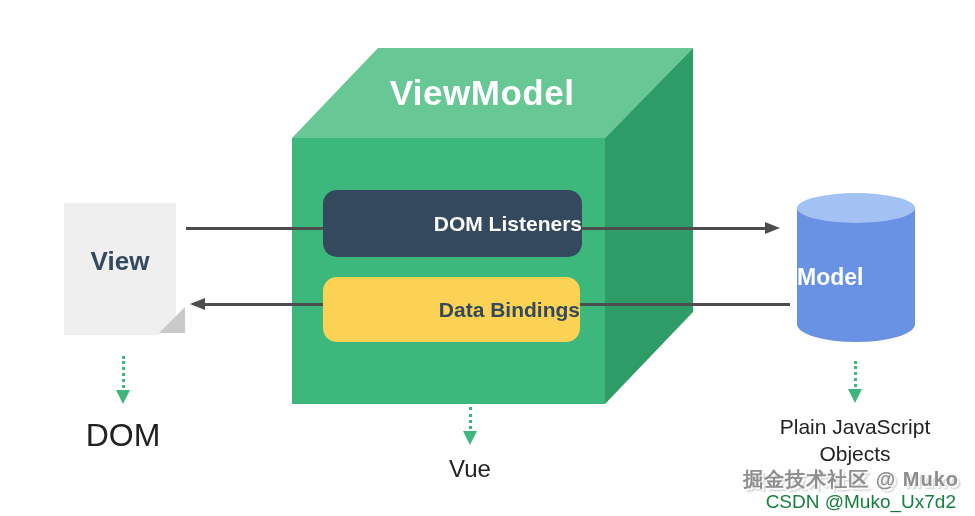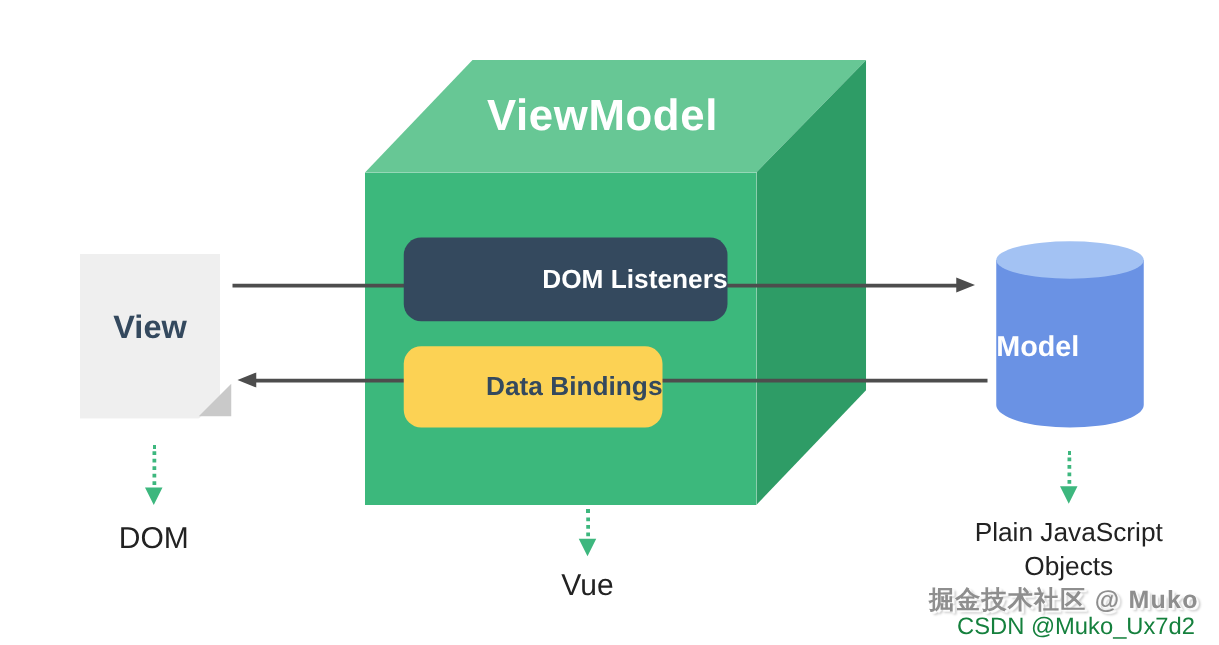--- a/index.html
+++ b/index.html
@@ -15,21 +15,21 @@
   .cube-side{left:605px;top:48px;width:88px;height:356px;background:var(--cube-side);
     clip-path:polygon(0 90px,88px 0,88px 264px,0 356px);}
   .cube-front{left:292px;top:138px;width:313px;height:266px;background:var(--cube-front);}
   .viewmodel-title{left:382px;top:73px;width:200px;text-align:center;
     color:#fff;font-weight:bold;font-size:35px;letter-spacing:.5px;}
 
   
   .innerbox{border-radius:14px;display:flex;align-items:center;justify-content:flex-end;
     font-weight:bold;font-size:21px;}
   .dom-listeners{left:323px;top:190px;width:259px;height:67px;background:var(--navy);color:#fff;}
-  .data-bindings{left:323px;top:277px;width:207px;height:65px;background:var(--yellow);color:var(--navy);}
+  .data-bindings{left:323px;top:277px;width:257px;height:65px;background:var(--yellow);color:var(--navy);}
 
   
   .view-paper{left:64px;top:203px;width:112px;height:132px;background:var(--paper);
     clip-path:polygon(0 0,121px 0,121px 106px,95px 132px,0 132px);
     display:flex;align-items:center;justify-content:center;}
   .view-label{color:var(--navy);font-weight:bold;font-size:26px;padding-bottom:16px;}
   .view-fold{left:159px;top:307px;width:0;height:0;
     border-left:26px solid transparent;border-bottom:26px solid var(--paper-fold);}
 
   
@@ -56,21 +56,21 @@
   .dots-vue{left:469px;top:407px;height:22px;}
   .dots-model{left:854px;top:361px;height:26px;}
   .dhead{width:0;height:0;border-left:7px solid transparent;border-right:7px solid transparent;
     border-top:14px solid var(--dot);}
   .dhead-view{left:116px;top:390px;}
   .dhead-vue{left:463px;top:431px;}
   .dhead-model{left:848px;top:389px;}
 
   
   .caption{color:#222;text-align:center;}
-  .dom-caption{left:73px;top:417px;width:100px;font-size:24px;}
+  .dom-caption{left:73px;top:417px;width:100px;font-size:32px;}
   .vue-caption{left:420px;top:455px;width:100px;font-size:24px;}
   .pjo-caption{left:770px;top:413px;width:170px;font-size:21px;line-height:27px;}
 
   
   .wm-juejin{right:16px;top:466px;font-size:20px;font-weight:bold;color:#8e8e8e;
     text-shadow:2px 2px 1px #ffffff,3px 3px 2px #c0c0c0;letter-spacing:1px;}
   .wm-csdn{right:19px;top:491px;font-size:19px;color:#15803d;text-shadow:1px 1px 0 #fff;}
 </style>
 </head>
 <body>

